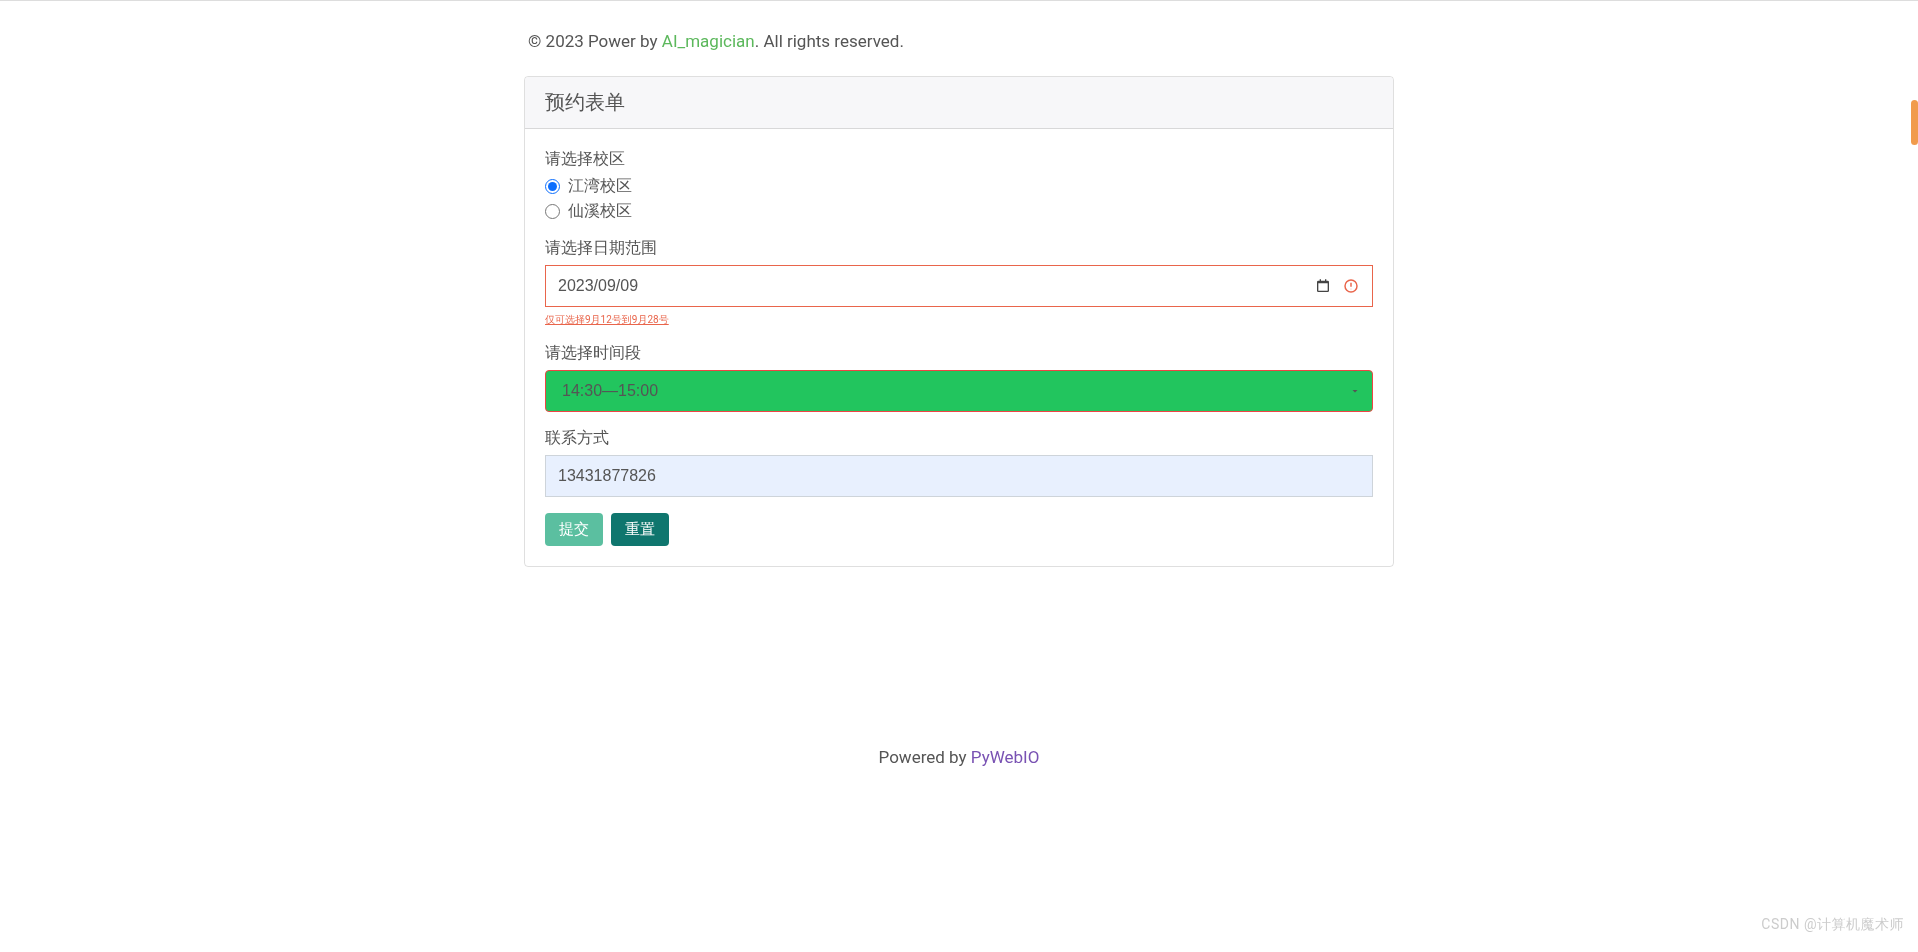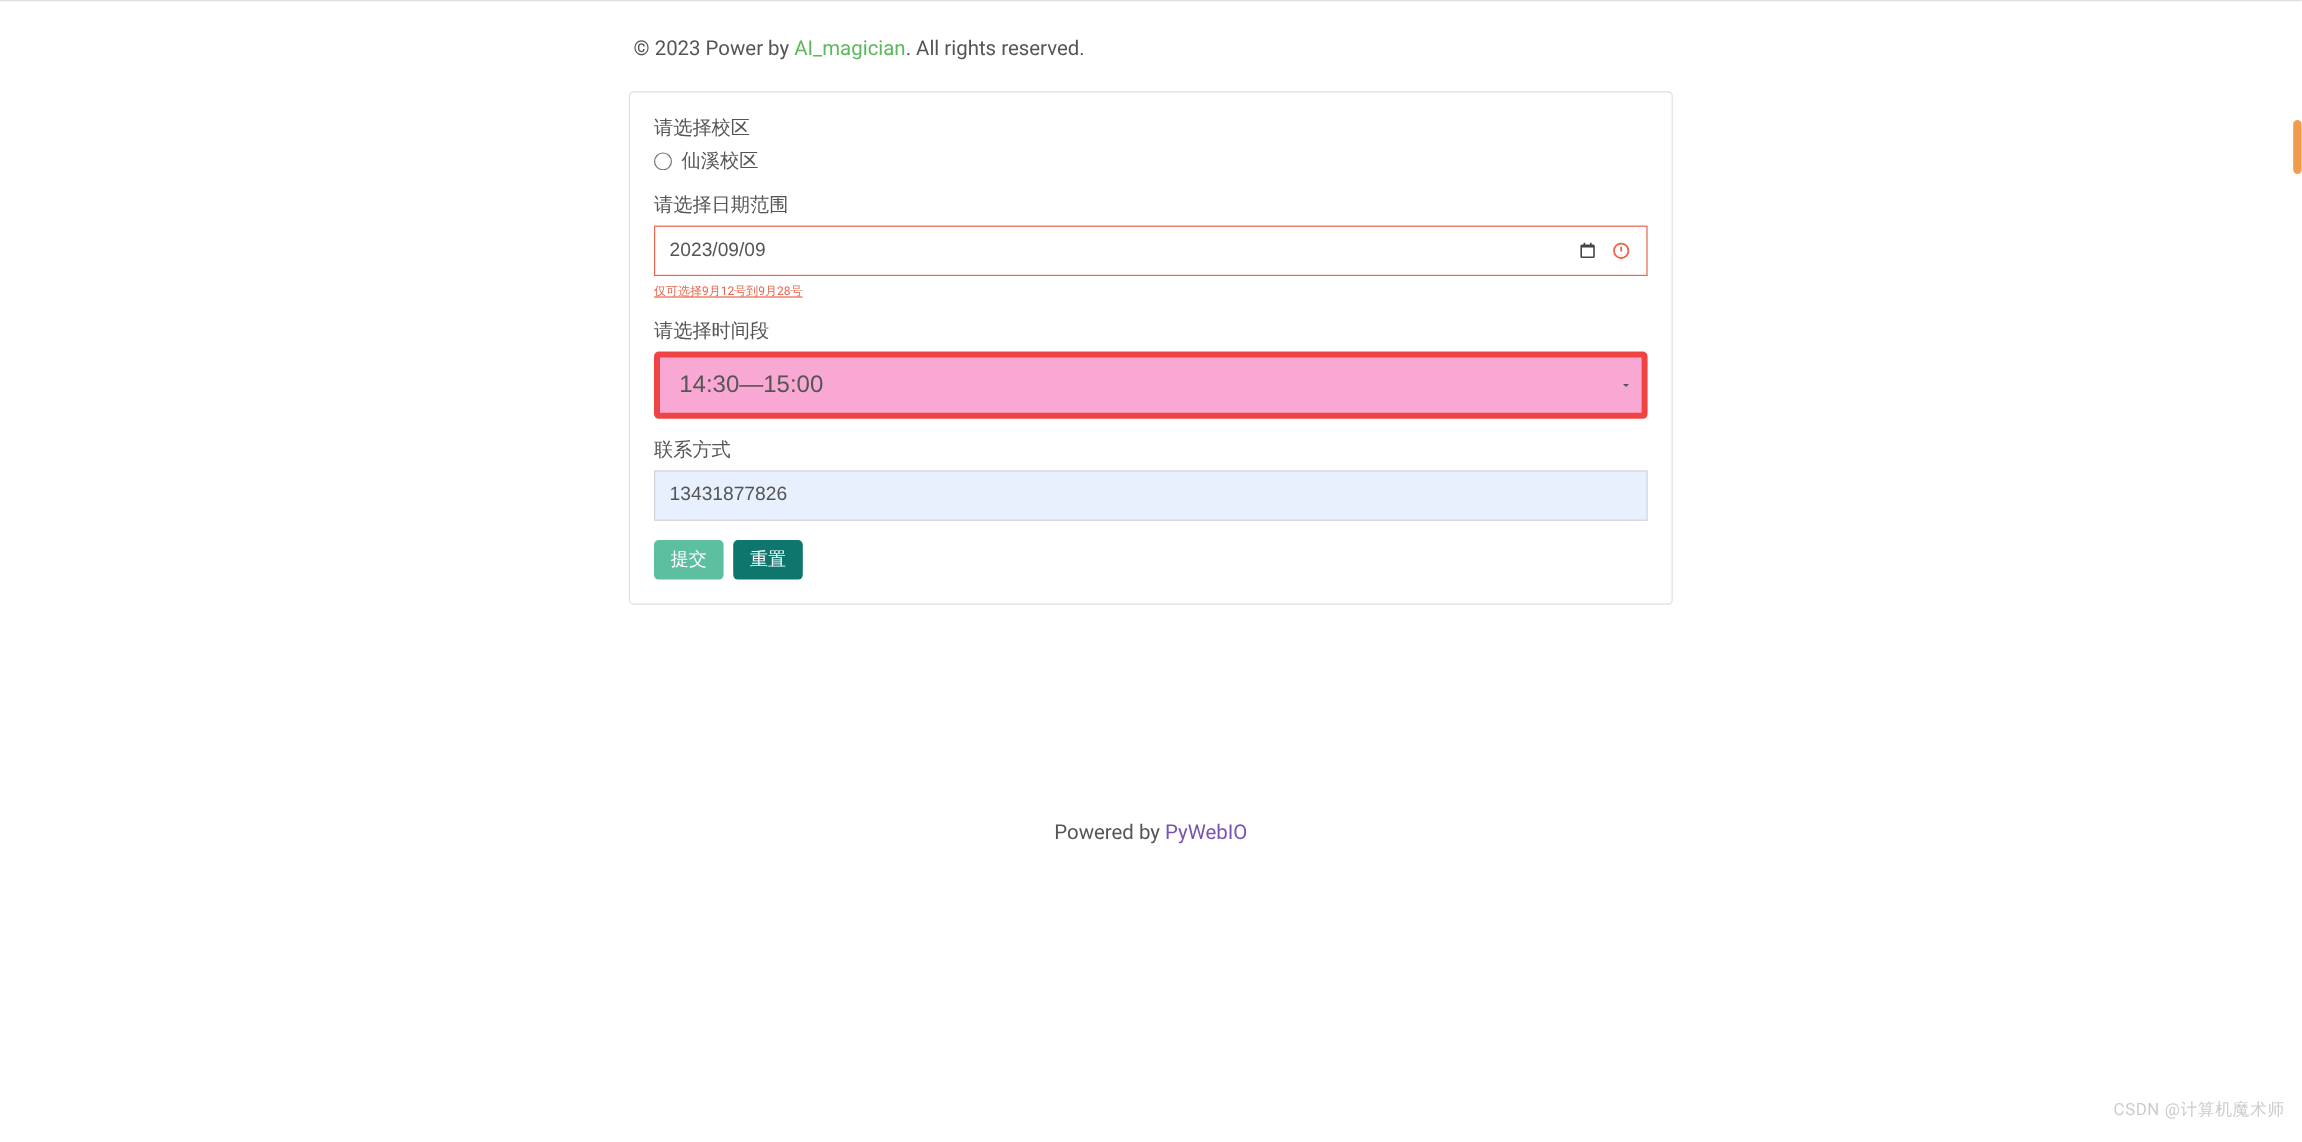--- a/index.html
+++ b/index.html
@@ -115,24 +115,24 @@
       margin-top: 6px;
       text-decoration: underline;
     }
     .select-wrap {
       position: relative;
     }
     .form-select {
       display: block;
       width: 100%;
       padding: 8px 30px 8px 16px;
-      font-size: 20px;
-      color: #555;
-      background: #f9a8d4;
-      border: 5px solid #ef4444;
+      font-size: 16px;
+      color: #555;
+      background: #22c55e;
+      border: 1px solid #ef4444;
       border-radius: 4px;
       appearance: none;
       line-height: 1.5;
     }
     .select-wrap .chevron {
       position: absolute;
       right: 12px;
       top: 50%;
       transform: translateY(-50%);
       pointer-events: none;
@@ -186,24 +186,29 @@
   </style>
 </head>
 <body>
 
 <div class="container">
   <div class="copyright">
     <span>© 2023 Power by </span><a href="#">AI_magician</a><span>. All rights reserved.</span>
   </div>
 
   <div class="card">
+    <div class="card-header">预约表单</div>
     <div class="card-body">
 
       <div class="form-group">
         <span class="form-label">请选择校区</span>
+        <div class="radio-row">
+          <input type="radio" name="campus" id="c0" checked="" style="">
+          <label for="c0">江湾校区</label>
+        </div>
         <div class="radio-row">
           <input type="radio" name="campus" id="c1" style="">
           <label for="c1">仙溪校区</label>
         </div>
       </div>
 
       <div class="form-group">
         <span class="form-label">请选择日期范围</span>
         <div class="date-wrap">
           <input type="text" class="form-control is-invalid" value="2023/09/09" style="">

